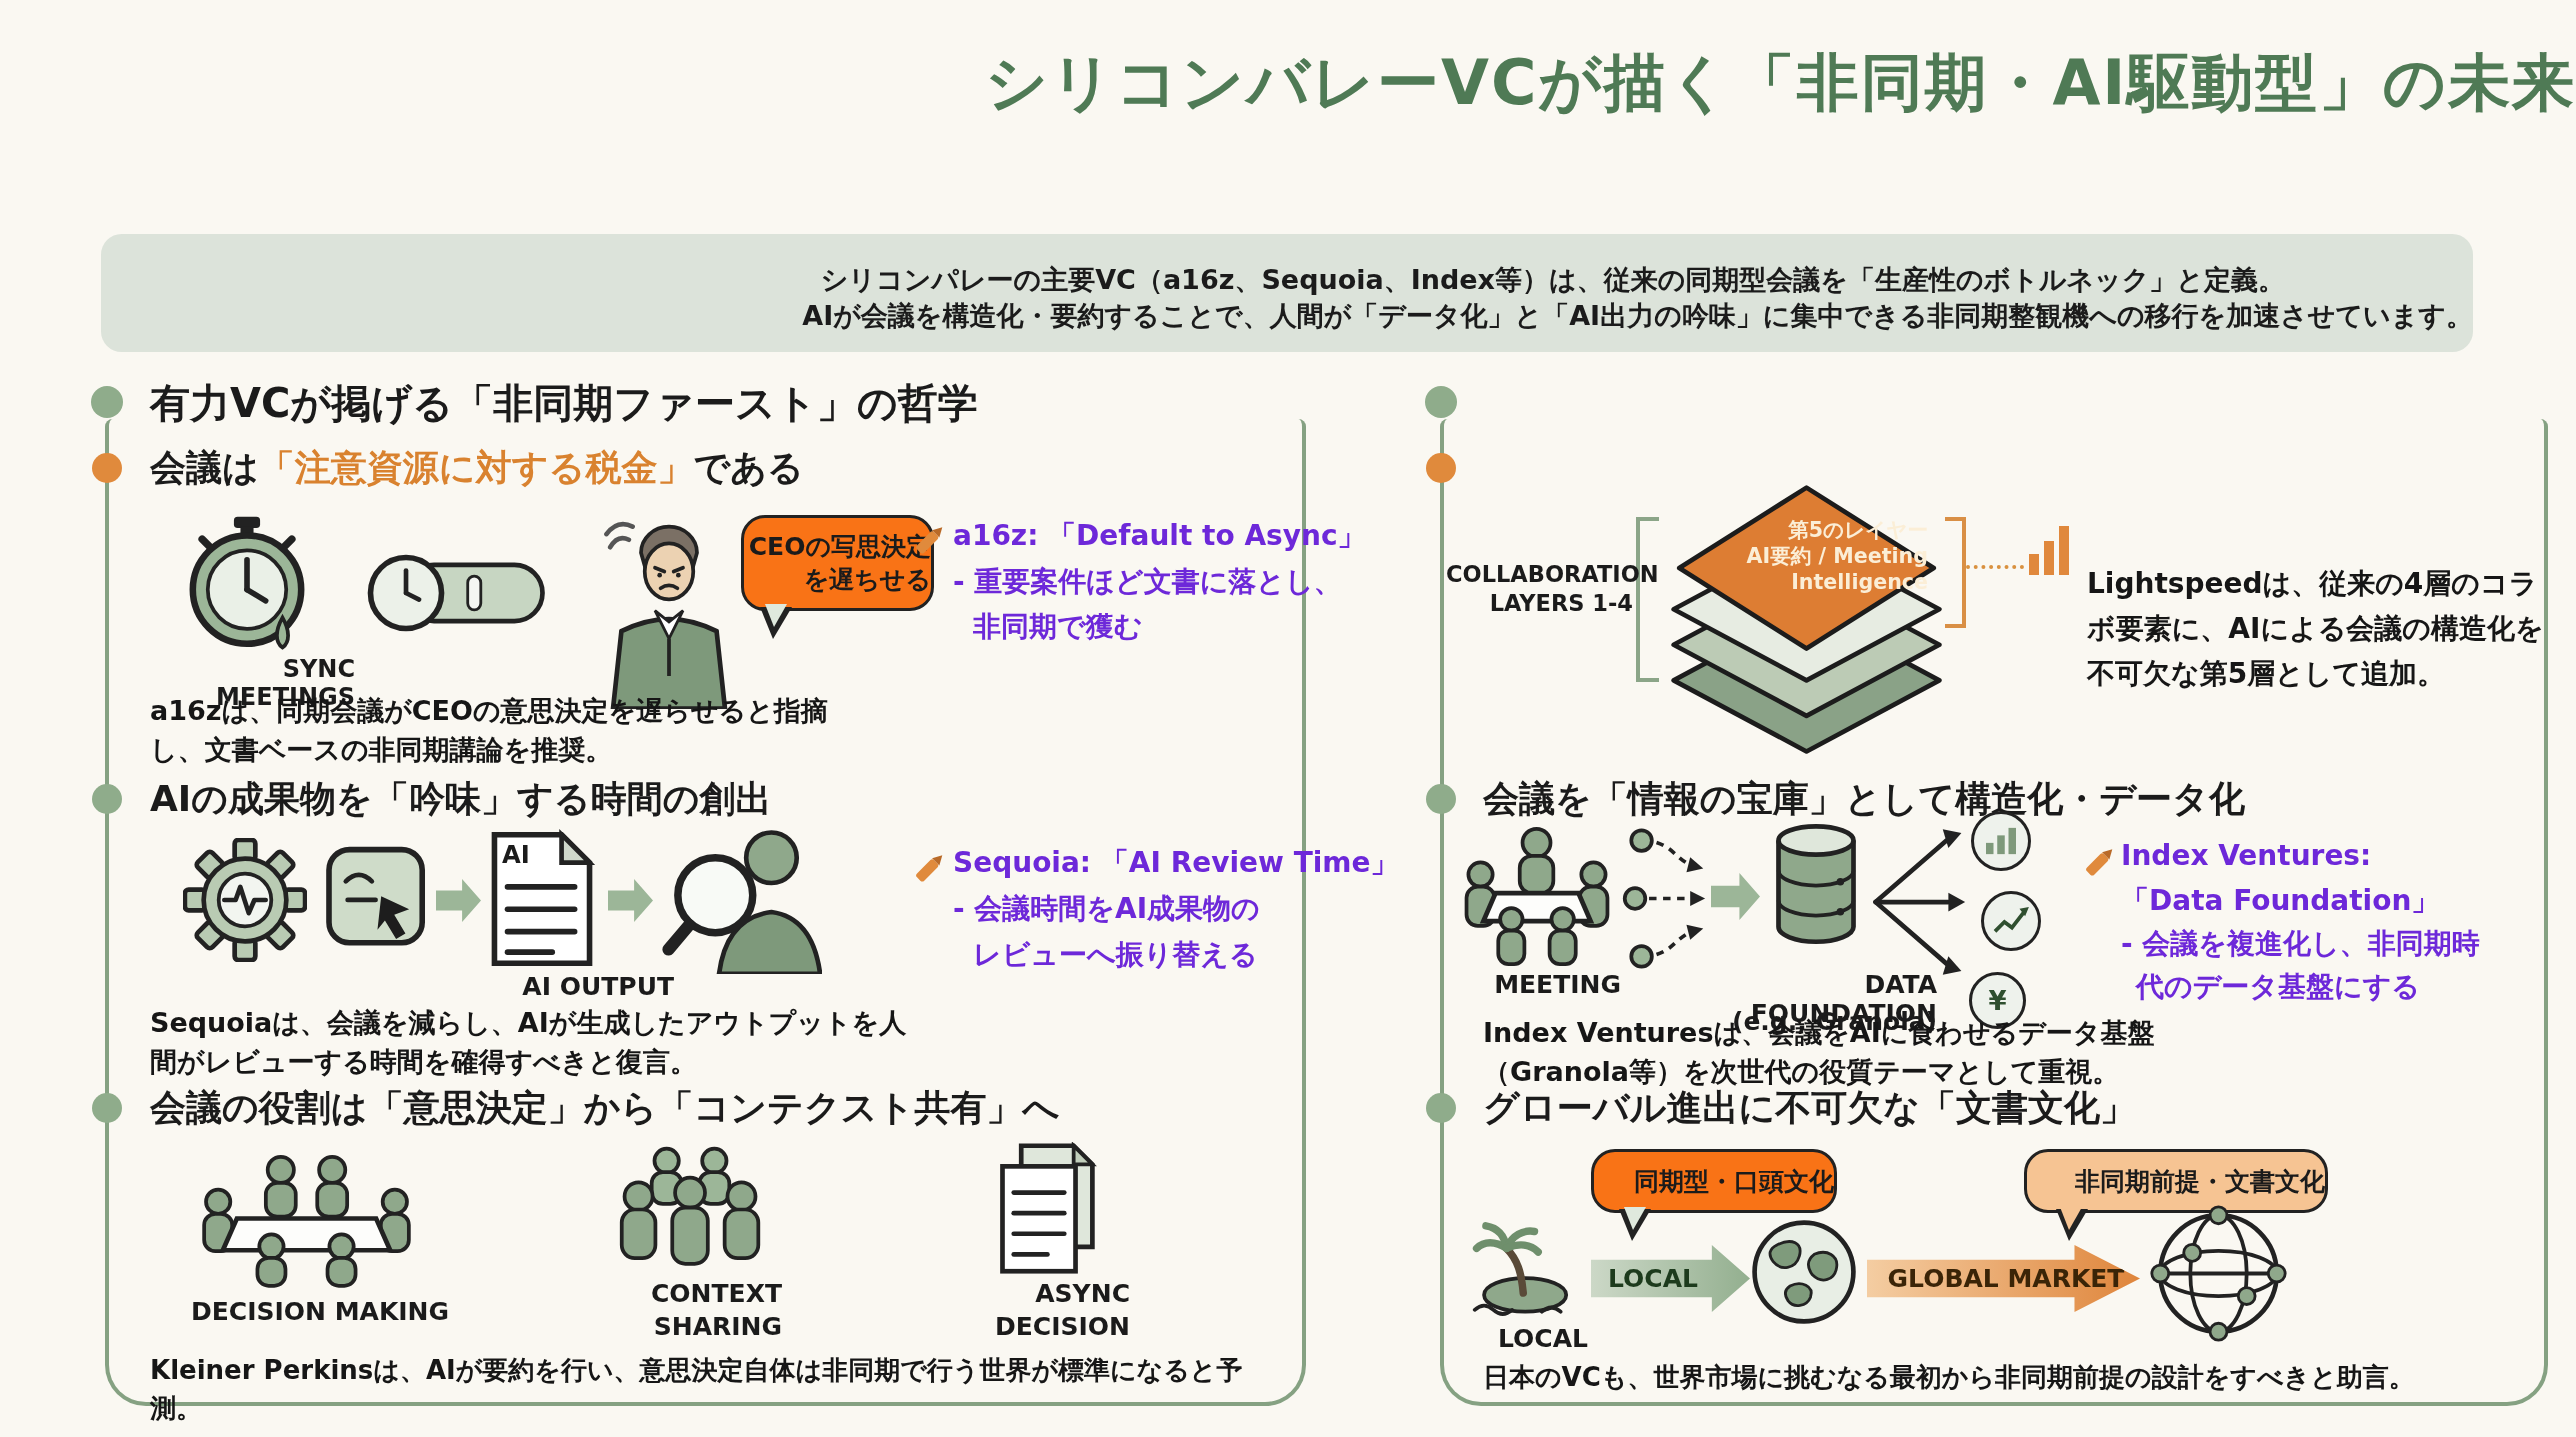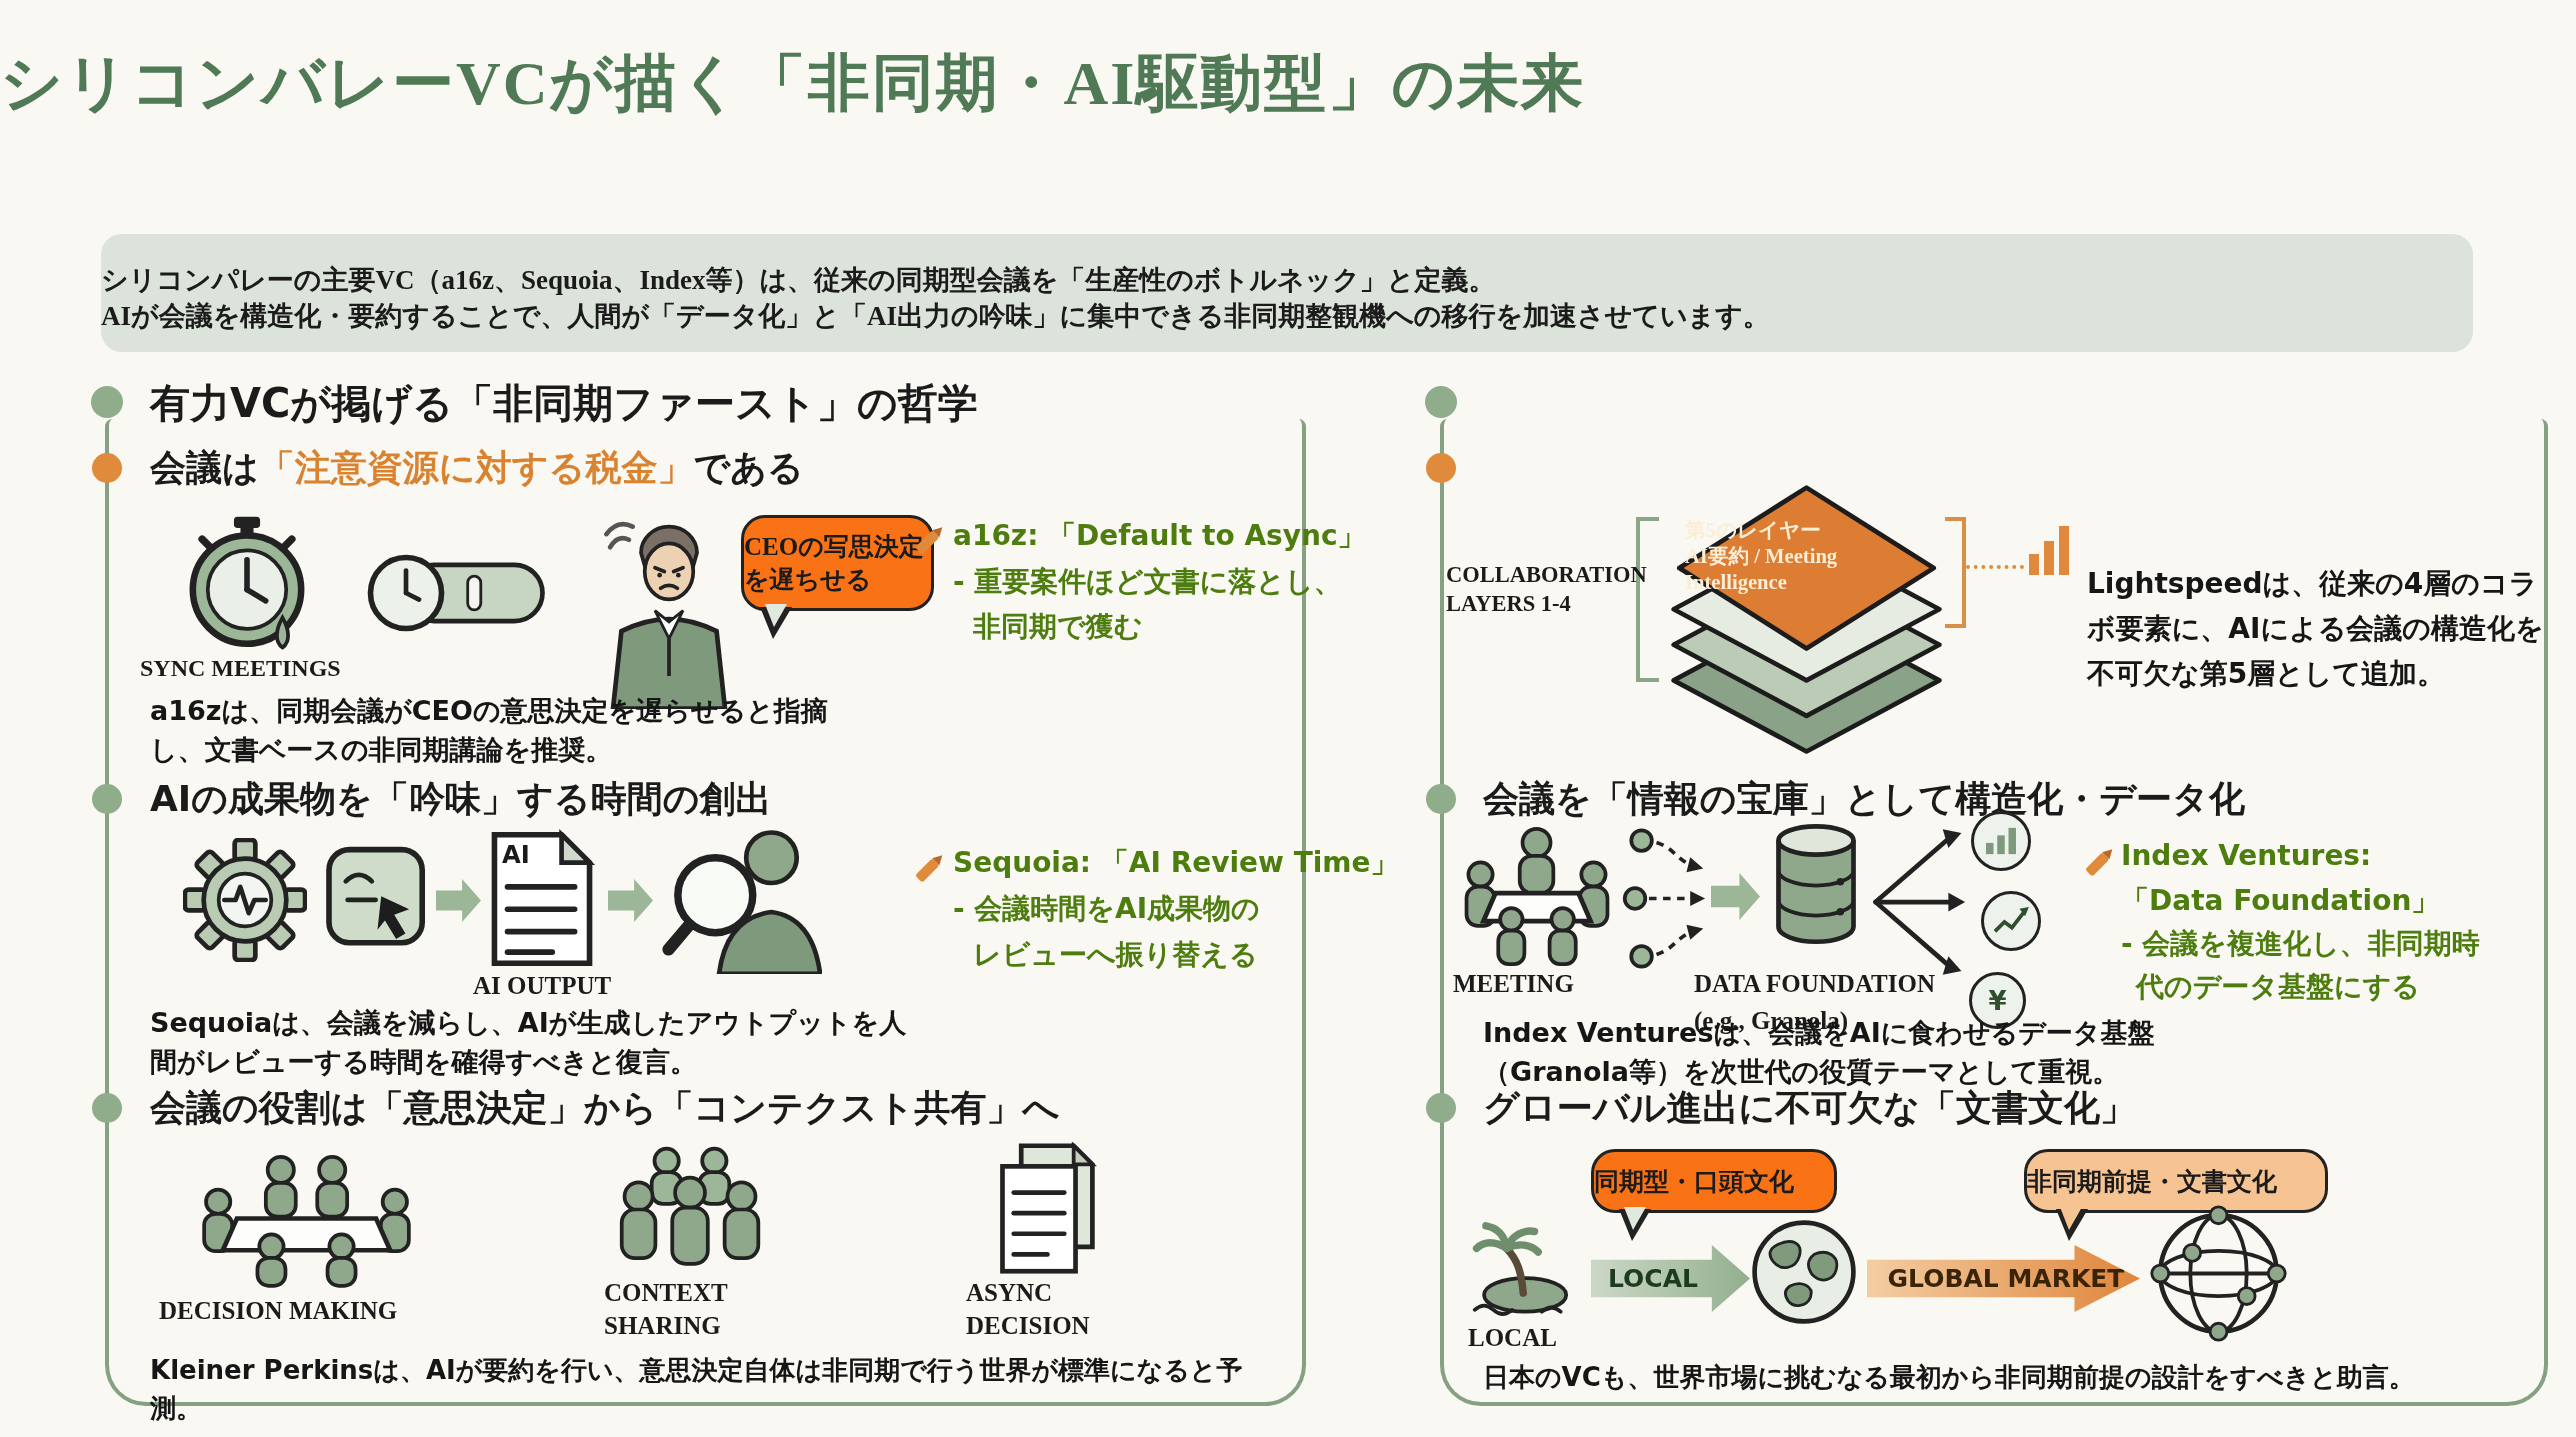--- a/index.html
+++ b/index.html
@@ -1,41 +1,41 @@
 <!DOCTYPE html>
 <html style="font-size:15px"><head>
 <meta charset="utf-8">
 <style>
   html,body{margin:0;padding:0;}
   body{font-family:"DejaVu Sans","Liberation Sans",sans-serif;background:#faf8f2;}
   #canvas{position:relative;width:2576px;height:1438px;background:#faf8f2;overflow:hidden;}
   .abs{position:absolute;}
   .b{font-weight:700;}
-  .ctr{text-align:left;font-family:Liberation Serif, serif;}
+  .ctr{text-align:right;}
   .ink{color:#1b1b1b;}
   .orange{color:#d9822f;}
 
   
   #title{left:0;top:41px;width:2576px;font-size:62px;letter-spacing:1.9px;color:#4f7a55;}
   #subtitle{left:0;top:159px;width:2576px;font-size:29px;color:#1b1b1b;}
   #introbox{left:101px;top:234px;width:2372px;height:118px;background:#dce3da;border-radius:20.6px;}
   #intro1{left:101px;top:262px;width:2184px;font-size:27px;}
   #intro2{left:101px;top:298px;width:2372px;font-size:27px;}
 
   
   .panel{border:4.7px solid #85a182;border-top:none;border-radius:7.5px 7.5px 41px 41px;}
   #panelL{left:105px;top:419px;width:1193px;height:983px;}
   #panelR{left:1440px;top:419px;width:1100px;height:983px;}
   .bullet{width:32px;height:32px;border-radius:50%;z-index:3;}
   .bg-green{background:#8fac8b;}
   .bg-orange{background:#e08a3c;}
   .hdr{font-size:40px;color:#1b1b1b;}
   .sec-title{font-size:36px;color:#1b1b1b;white-space:nowrap;}
   .cap{font-size:27px;line-height:1.45;color:#161616;}
-  .note{font-size:28px;color:#4d7c0f;white-space:nowrap;}
+  .note{font-size:28px;color:#6d28d9;white-space:nowrap;}
   .lbl{font-size:24px;color:#1b1b1b;}
 
   
   .bubble{border:3.7px solid #222;border-radius:24px;display:flex;flex-direction:column;justify-content:center;}
   .bub-green{background:#f97316;}
   .bub-orange{background:#f6c493;}
   .tail-o{width:0;height:0;border-left:13px solid transparent;border-right:19px solid transparent;border-top:32px solid #222;}
   .tail-i{width:0;height:0;border-left:9.4px solid transparent;border-right:13px solid transparent;border-top:23.4px solid #dfe9dd;}
 
   

